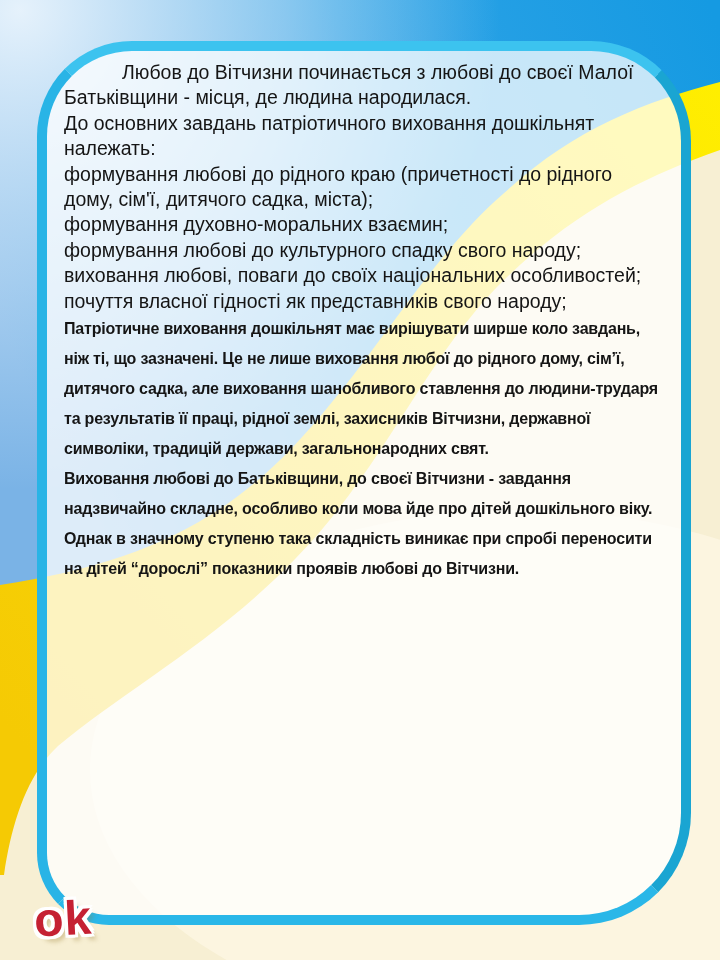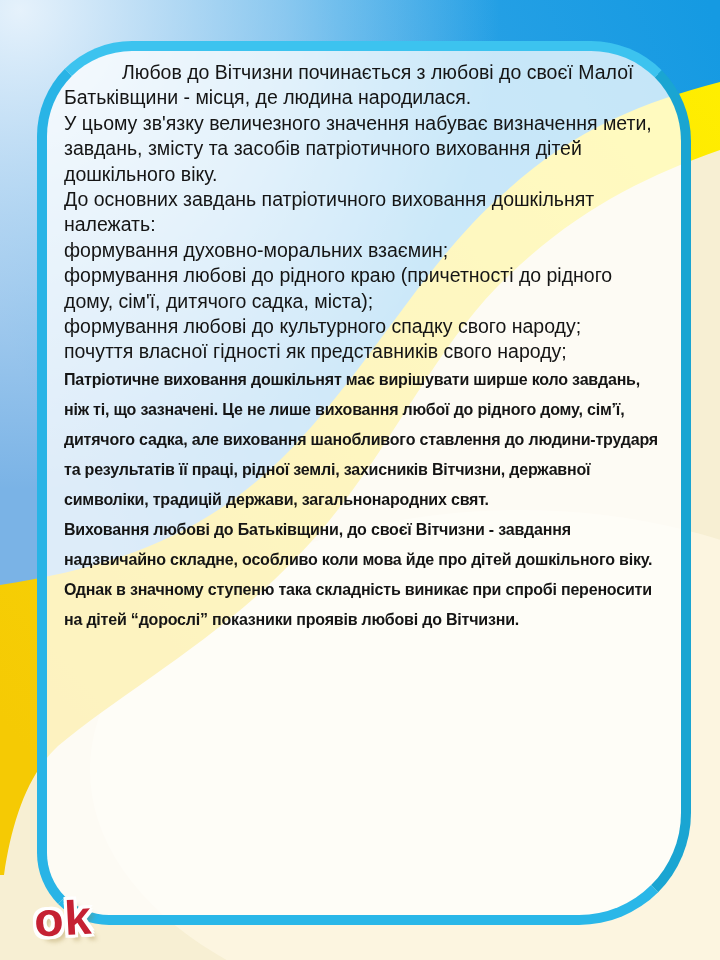--- a/index.html
+++ b/index.html
@@ -58,25 +58,25 @@
     <path d="M0,573 C130,553 215,516 292,436 C372,352 425,250 503,182 C572,118 643,92 720,72
              L720,150 C640,178 568,215 497,287 C424,362 382,470 296,558 C218,640 122,692 58,746
              C28,774 12,820 4,875 L0,875 Z" fill="url(#gYellow)"></path>
     <path d="M0,585 C130,565 215,528 292,448 C372,364 425,262 503,194 C572,130 643,102 720,82 L720,0 L0,0 Z" fill="url(#gBlue)"></path>
     <path d="M0,585 C130,565 215,528 292,448 C372,364 425,262 503,194 C572,130 643,102 720,82 L720,0 L0,0 Z" fill="url(#gLight)"></path>
   </svg>
 
   <div class="card">
     <div class="s1">
         <p class="indent">Любов до Вітчизни починається з любові до своєї Малої Батьківщини - місця, де людина народилася.</p>
-        <p>У цьому зв'язку величезного значення набуває визначення мети, завдань, змісту та засобів патріотичного виховання дітей дошкільного віку.</p>
         <p>До основних завдань патріотичного виховання дошкільнят належать:</p>
+        <p>формування любові до рідного краю (причетності до рідного дому, сім'ї, дитячого садка, міста);</p>
         <p>формування духовно-моральних взаємин;</p>
-        <p>формування любові до рідного краю (причетності до рідного дому, сім'ї, дитячого садка, міста);</p>
         <p>формування любові до культурного спадку свого народу;</p>
+        <p>виховання любові, поваги до своїх національних особливостей;</p>
         <p>почуття власної гідності як представників свого народу;</p>
       </div>
     <div class="s2">
         <p>Патріотичне виховання дошкільнят має вирішувати ширше коло завдань, ніж ті, що зазначені. Це не лише виховання любої до рідного дому, сім’ї, дитячого садка, але виховання шанобливого ставлення до людини-трударя та результатів її праці, рідної землі, захисників Вітчизни, державної символіки, традицій держави, загальнонародних свят.</p>
         <p>Виховання любові до Батьківщини, до своєї Вітчизни - завдання надзвичайно складне, особливо коли мова йде про дітей дошкільного віку. Однак в значному ступеню така складність виникає при спробі переносити на дітей “дорослі” показники проявів любові до Вітчизни.</p>
       </div>
   </div>
 
   <div class="ok-logo">ok</div>
 

